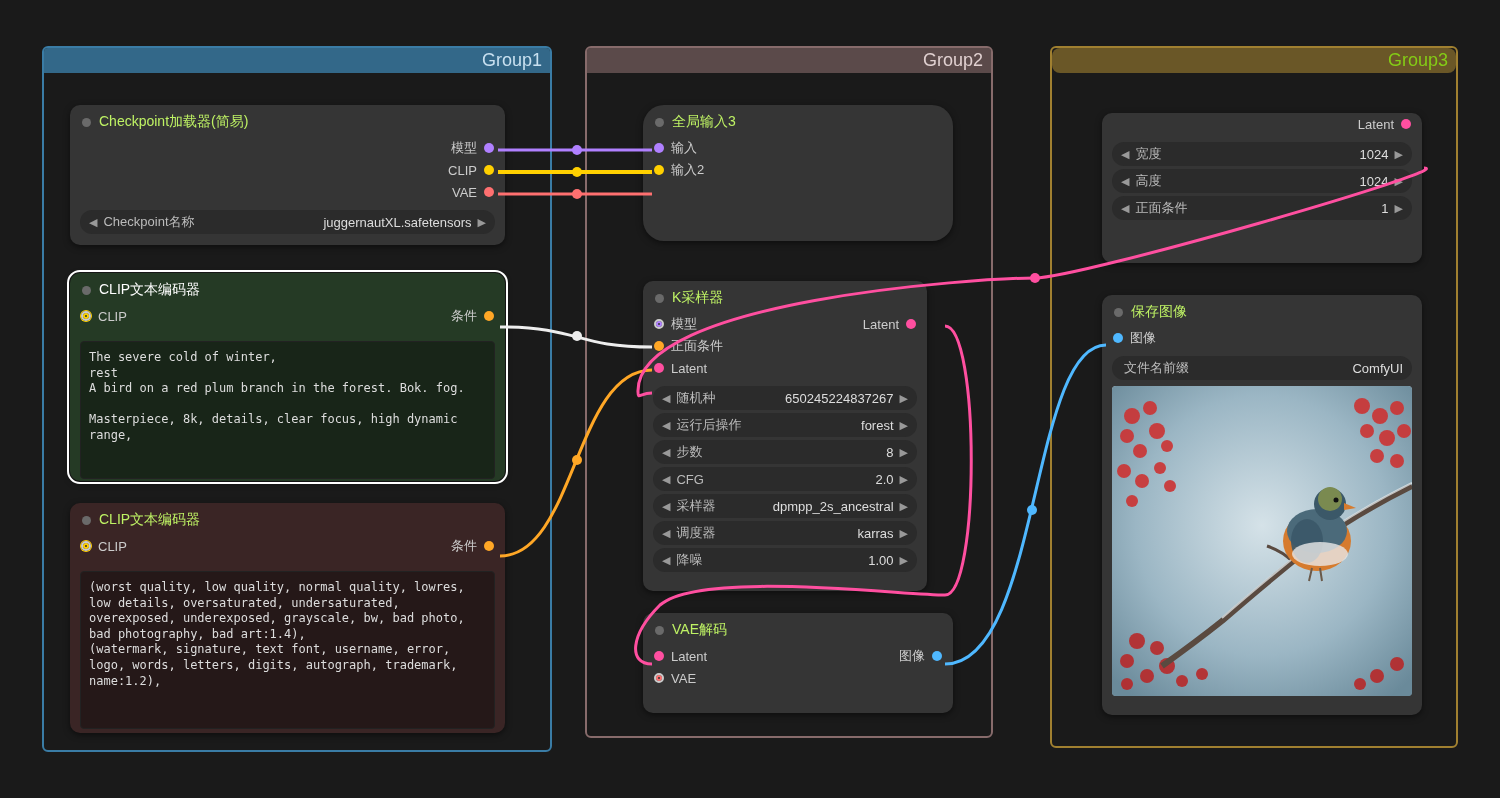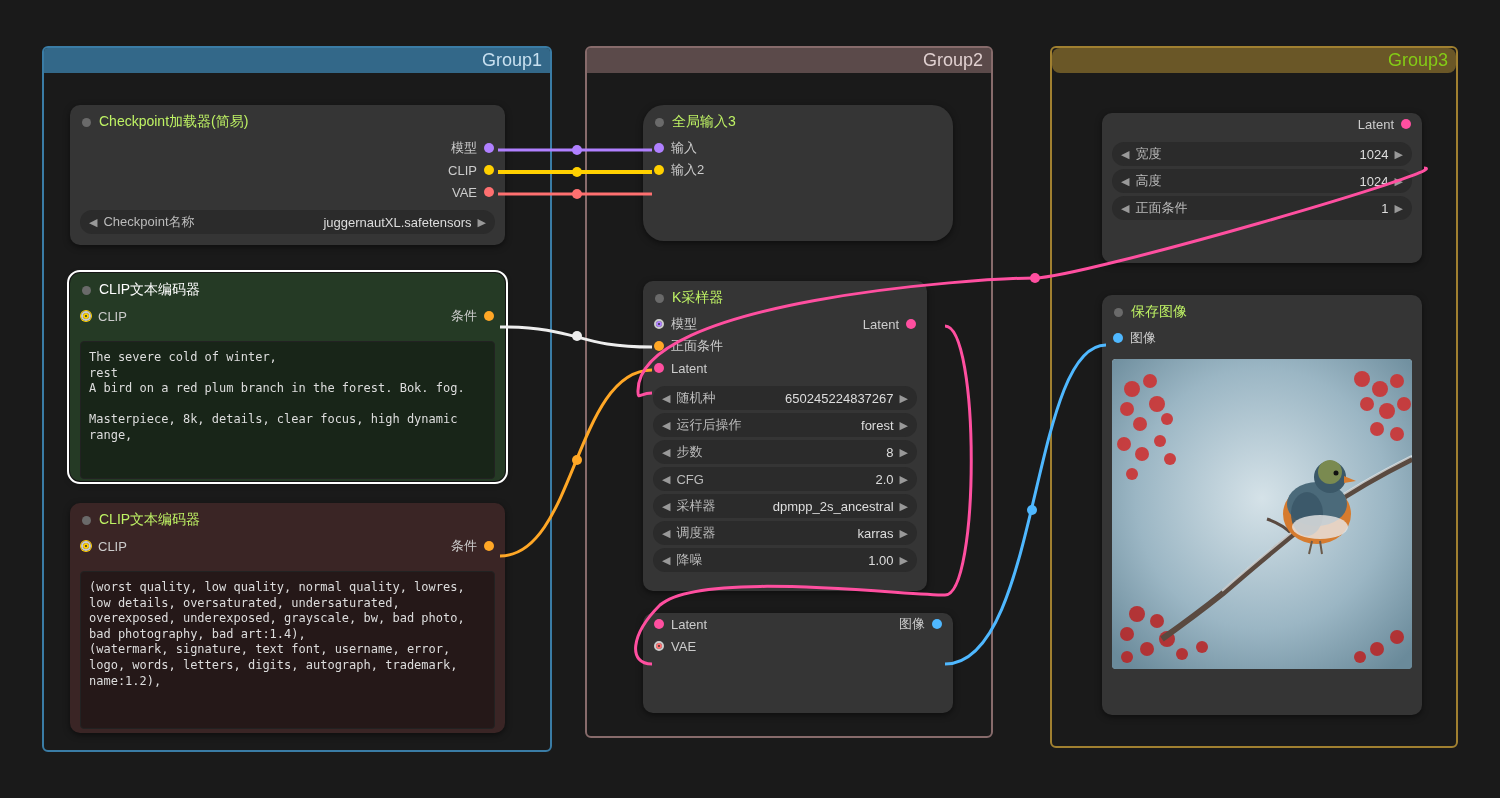--- a/index.html
+++ b/index.html
@@ -333,20 +333,24 @@
         </div>
       <div class="widget">
           <span class="arr">◀</span>
           <span class="lbl">降噪</span>
           <span class="val">1.00</span>
           <span class="arr">▶</span>
         </div>
     </div>
 
     <div class="node" style="left:56px; top:540px; width:310px; height:100px;">
+      <div class="node-title">
+        <span class="dot dot-grey"></span>
+        <span>VAE解码</span>
+      </div>
       <div class="slots">
         <div class="slot-row">
           <span class="slot-side">
               <span class="port filled c-latent"></span>
               <span>Latent</span>
             </span>
           <span class="slot-side">
               <span>图像</span>
               <span class="port filled c-image"></span>
             </span>
@@ -403,20 +407,24 @@
         <span>保存图像</span>
       </div>
       <div class="slots">
         <div class="slot-row">
             <span class="slot-side">
               <span class="port filled c-image"></span>
               <span>图像</span>
             </span>
             <span></span>
           </div>
+      </div>
+      <div class="widget">
+        <span class="lbl" style="padding-left:6px">文件名前缀</span>
+        <span class="val">ComfyUI</span>
       </div>
       <div class="output-img-placeholder">
         <svg viewBox="0 0 300 310" width="100%" height="100%" preserveAspectRatio="xMidYMid slice">
           <defs>
             <radialGradient id="fog" cx="50%" cy="45%" r="70%">
               <stop offset="0%" stop-color="#d5e2e8"></stop>
               <stop offset="60%" stop-color="#9bb6c4"></stop>
               <stop offset="100%" stop-color="#6a8a9a"></stop>
             </radialGradient>
           </defs>

